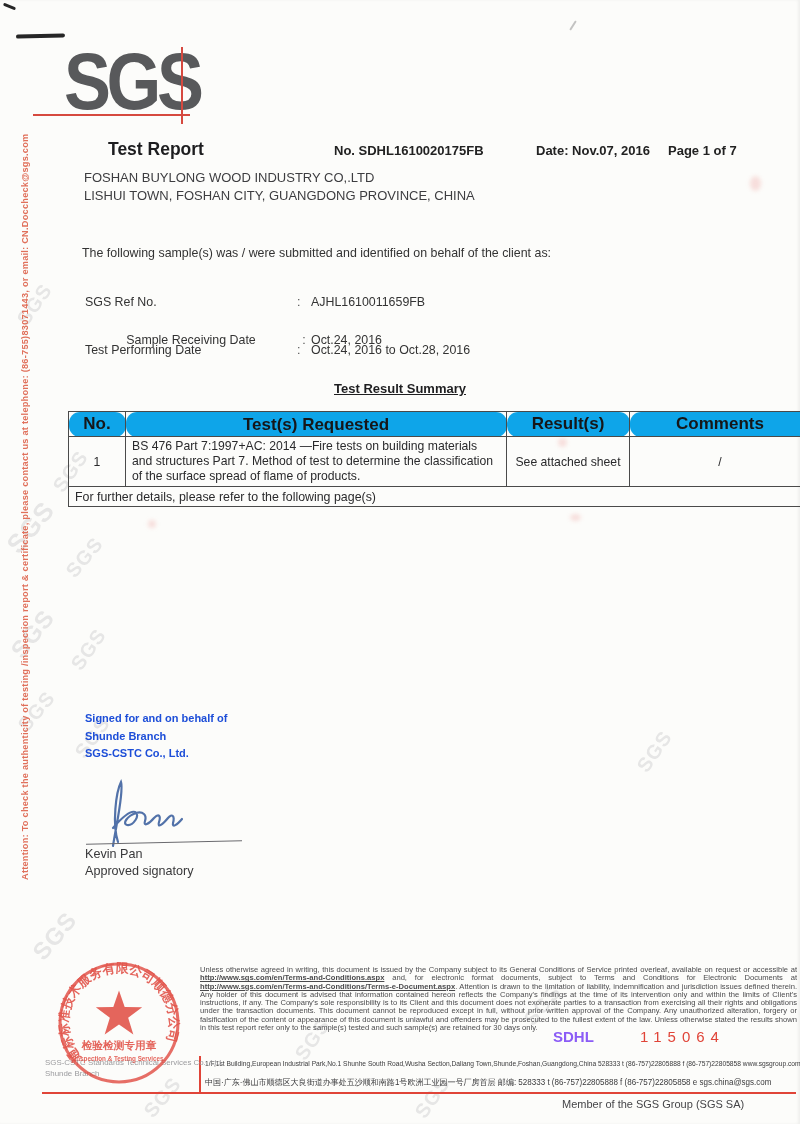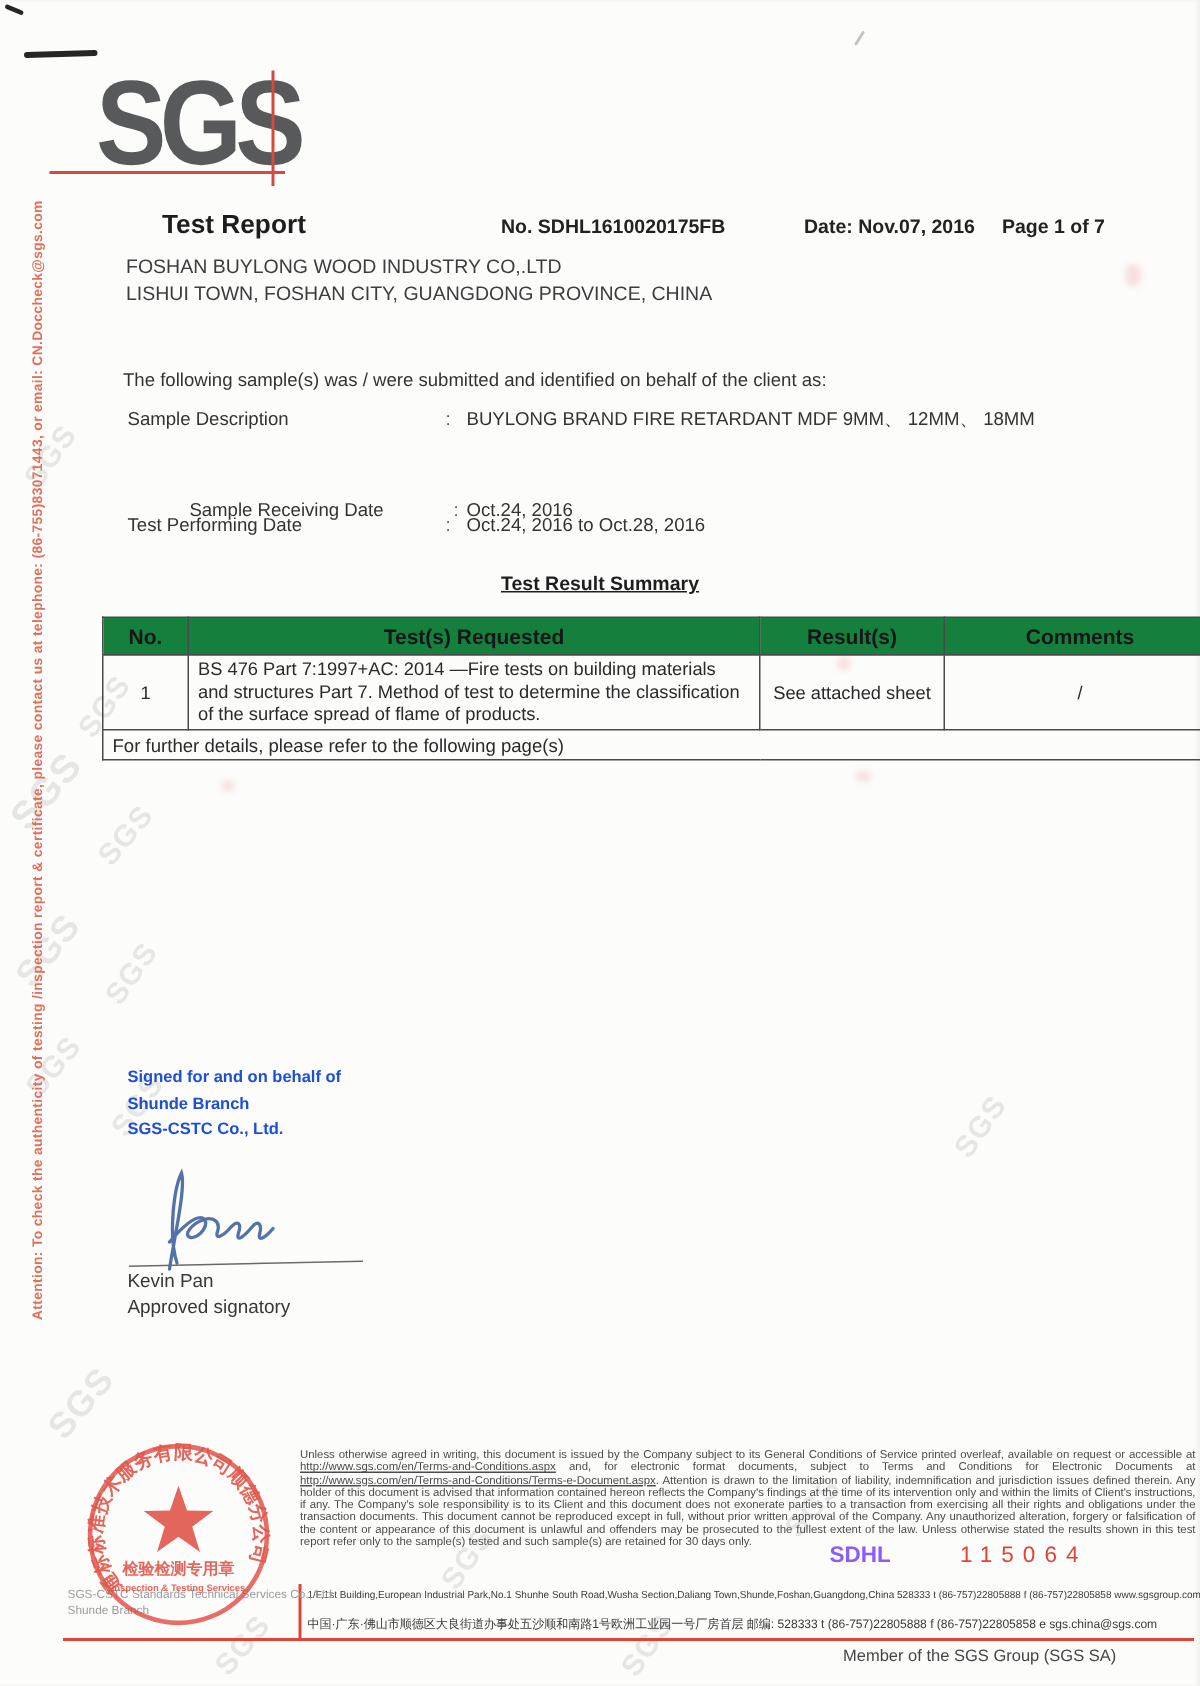--- a/index.html
+++ b/index.html
@@ -21,21 +21,21 @@
   .frow{left:85px;font-size:12.4px;color:#333;}
   .frow .lab{display:inline-block;width:212px;}
   .frow .col{display:inline-block;width:14px;color:#555;}
 
   
   .sum-title{left:0;top:381px;width:800px;text-align:center;font-size:13px;font-weight:bold;
              text-decoration:underline;color:#1e1e20;}
   .tblwrap{left:68px;top:411px;width:690px;}
   table{border-collapse:collapse;width:690px;table-layout:fixed;font-size:12.2px;color:#2a2a2c;}
   td,th{border:1.5px solid #4a4a4a;padding:2px 6px;vertical-align:middle;}
-  th{background:#15803d;font-size:14px;height:20px;color:#161618;}
+  th{background:#0ea5e9;font-size:17px;height:20px;color:#161618;border-radius:11px;}
   .c-no{width:44px;text-align:center;}
   .c-test{width:368px;text-align:left;line-height:15px;}
   .c-res{width:110px;text-align:center;line-height:16px;}
   .c-com{width:168px;text-align:center;}
   .noterow{text-align:left;font-size:12.4px;height:17px;padding:1px 6px;}
 
   
   .sig-block{left:85px;top:710px;font-size:11px;color:#1d4ed8;line-height:17.5px;font-weight:bold;}
   .sig-line{left:86px;top:842px;width:156px;height:1.2px;background:#6a6a6e;transform:rotate(-1.2deg);}
   .sig-name{left:85px;top:847px;font-size:12.6px;color:#38383a;}
@@ -48,21 +48,21 @@
 
   
   .wm{position:absolute;font-size:20px;font-weight:bold;color:rgba(125,125,132,.17);
       letter-spacing:1px;pointer-events:none;}
   .smudge{position:absolute;border-radius:50%;background:rgba(230,120,115,.22);filter:blur(2px);}
   .artifact{position:absolute;background:#262626;border-radius:2px;}
 
   
   .legal{left:200px;top:966px;width:597px;font-size:7.6px;line-height:8.3px;color:#4b4b4d;
          text-align:justify;}
-  .legal .u{text-decoration:underline;}
+  .legal .u{text-decoration:underline;font-weight:bold;}
   .code-l{left:553px;top:1028px;font-size:15px;font-weight:bold;color:#8b5cf6;}
   .code-r{left:640px;top:1028px;font-size:15px;color:#e04438;letter-spacing:6px;}
   .addr-en{left:205px;top:1060px;width:600px;font-size:6.8px;color:#3a3a3c;white-space:nowrap;
            transform:scaleX(.98);transform-origin:left;}
   .addr-cn{left:205px;top:1077px;width:600px;font-size:8.2px;color:#3a3a3c;white-space:nowrap;
            transform:scaleX(.98);transform-origin:left;}
   .red-vbar{left:199px;top:1056px;width:1.6px;height:37px;background:#e04438;}
   .red-hline{left:42px;top:1092px;width:754px;height:1.6px;background:#e04438;}
   .member{left:562px;top:1098px;font-size:11px;color:#454548;}
 
@@ -107,22 +107,22 @@
   <div class="abs hmeta" style="left:298px;">No. SDHL1610020175FB</div>
   <div class="abs hmeta" style="left:500px;">Date: Nov.07, 2016</div>
   <div class="abs hmeta" style="left:632px;">Page 1 of  7</div>
 
   <div class="abs intro">The following sample(s) was / were submitted and identified on behalf of the client as:</div>
 
   <div class="abs client">
     <div>FOSHAN BUYLONG WOOD INDUSTRY CO,.LTD</div>
     <div>LISHUI TOWN, FOSHAN CITY, GUANGDONG PROVINCE, CHINA</div>
   </div>
-  <div class="abs frow" style="top:271px;">
-    <span class="lab">Sample Description</span><span class="col">:</span><span>BUYLONG BRAND FIRE RETARDANT MDF 9MM、 12MM、 18MM</span>
+  <div class="abs frow" style="top:295px;">
+    <span class="lab">SGS Ref No.</span><span class="col">:</span><span>AJHL1610011659FB</span>
   </div>
   <div class="abs frow" style="top:333px;text-align:center;">
     <span class="lab">Sample Receiving Date</span><span class="col">:</span><span>Oct.24, 2016</span>
   </div>
   <div class="abs frow" style="top:343px;">
     <span class="lab">Test Performing Date</span><span class="col">:</span><span>Oct.24, 2016 to Oct.28, 2016</span>
   </div>
 
   <div class="abs sum-title">Test Result Summary</div>
   <div class="abs tblwrap">

